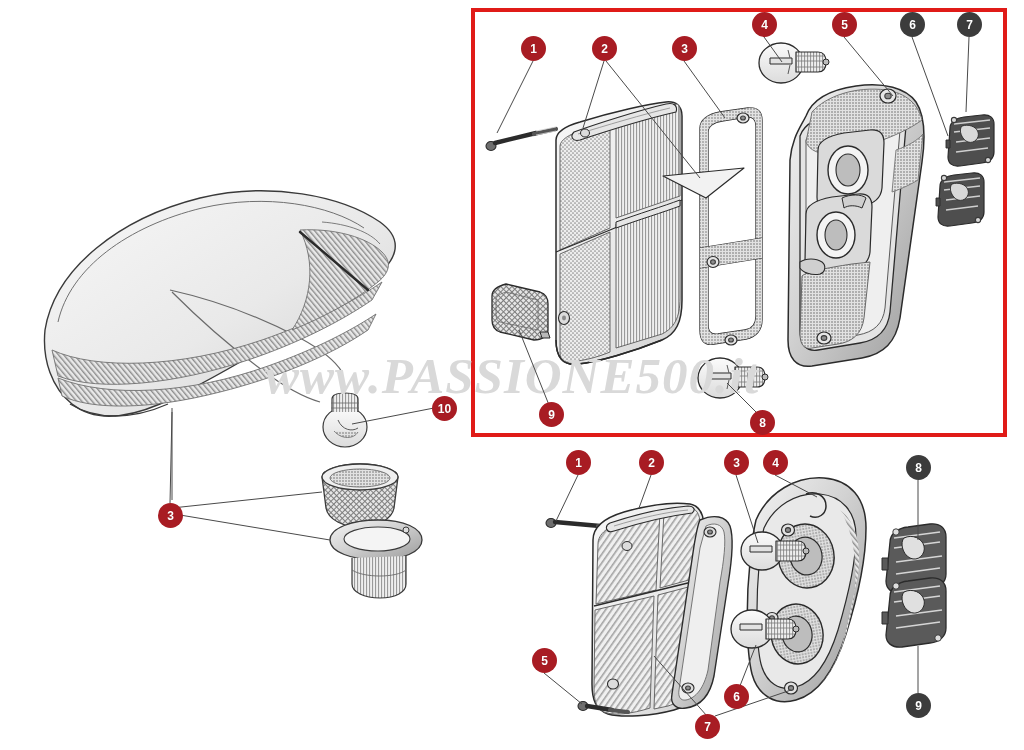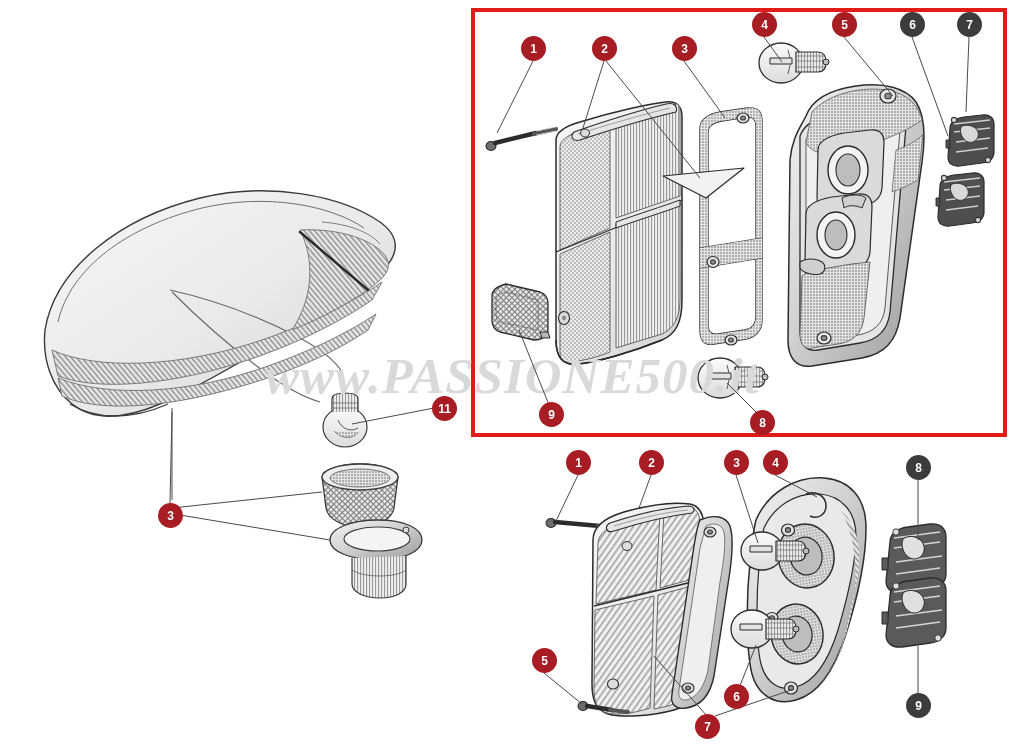--- a/index.html
+++ b/index.html
@@ -438,21 +438,21 @@
   <div class="badge red" style="left:521px;top:36px;">1</div>
   <div class="badge red" style="left:592px;top:36px;">2</div>
   <div class="badge red" style="left:672px;top:36px;">3</div>
   <div class="badge red" style="left:752px;top:12px;">4</div>
   <div class="badge red" style="left:832px;top:12px;">5</div>
   <div class="badge dark" style="left:900px;top:12px;">6</div>
   <div class="badge dark" style="left:957px;top:12px;">7</div>
   <div class="badge red" style="left:750px;top:410px;">8</div>
   <div class="badge red" style="left:539px;top:402px;">9</div>
 
-  <div class="badge red" style="left:432px;top:396px;">11</div>
+  <div class="badge red" style="left:432px;top:396px;">10</div>
   <div class="badge red" style="left:158px;top:503px;">3</div>
 
   <div class="badge red" style="left:566px;top:450px;">1</div>
   <div class="badge red" style="left:639px;top:450px;">2</div>
   <div class="badge red" style="left:724px;top:450px;">3</div>
   <div class="badge red" style="left:763px;top:450px;">4</div>
   <div class="badge red" style="left:532px;top:648px;">5</div>
   <div class="badge red" style="left:724px;top:684px;">6</div>
   <div class="badge red" style="left:695px;top:714px;">7</div>
   <div class="badge dark" style="left:906px;top:455px;">8</div>

